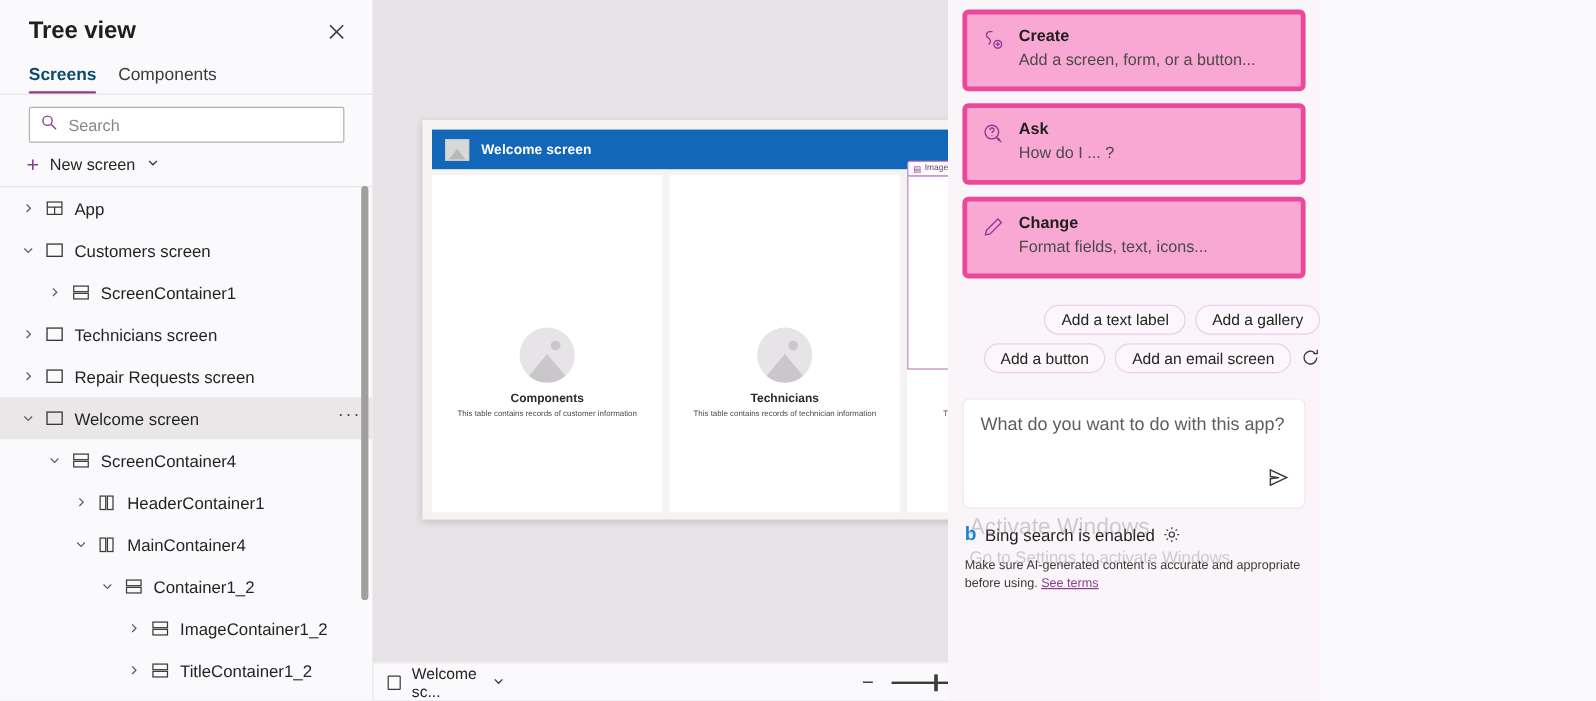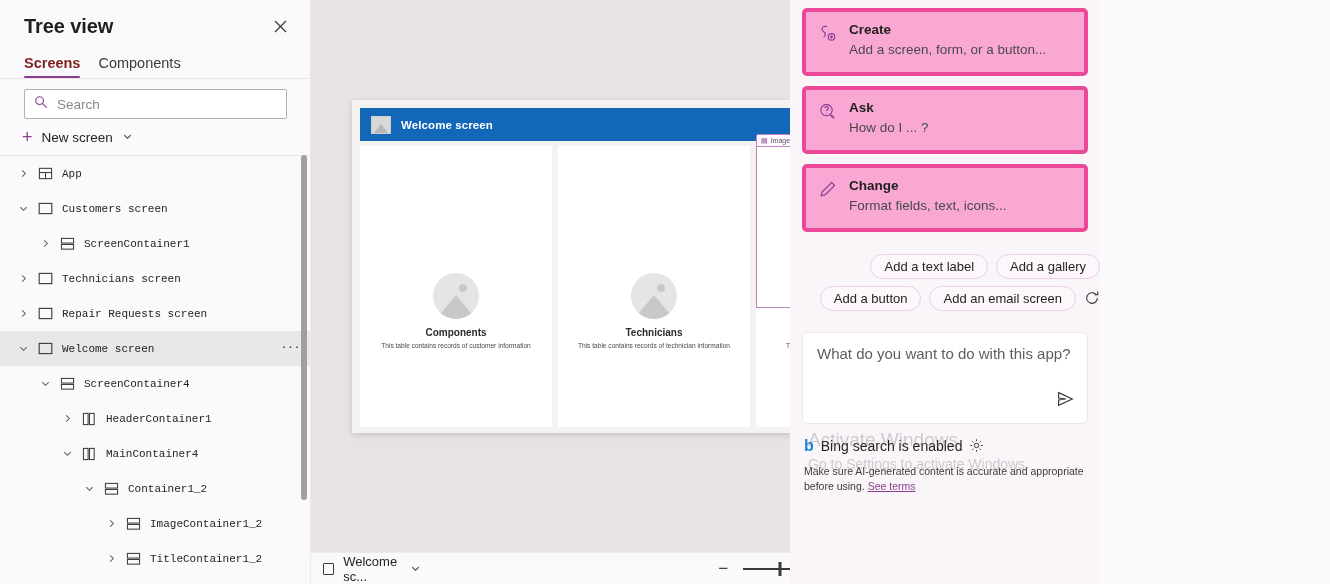--- a/index.html
+++ b/index.html
@@ -42,21 +42,21 @@
   .tabs {
     display: flex; gap: 18px;
     padding: 4px 24px 0 24px;
     position: relative;
   }
   .tab {
     font-size: 14.5px; color: #3b3a39;
     padding: 4px 0 7px 0;
     cursor: pointer; position: relative;
   }
-  .tab.active { font-weight: 700; color: #7f1d1d; }
+  .tab.active { font-weight: 700; color: #0c4a6e; }
   .tab.active::after {
     content: ""; position: absolute;
     left: 0; right: 0; bottom: 0; height: 2.5px;
     background: #8c3d91;
     border-radius: 2px;
   }
   .tabs-divider {
     height: 1px; background: #e8e6e6; margin: 0;
   }
 
@@ -103,23 +103,22 @@
     display: flex; align-items: center; justify-content: center;
     color: #605e5c;
   }
   .tree-row .ticon {
     width: 22px; flex: 0 0 22px;
     display: flex; align-items: center; justify-content: center;
     color: #3b3a39;
     margin-right: 6px;
   }
   .tree-row .tlabel {
-    font-size: 11px; color: #242424;
+    font-size: 14px; color: #242424;
     white-space: nowrap;
-    font-family: Liberation Mono, monospace;
   }
   .tree-row .ellipsis {
     margin-left: auto;
     color: #3b3a39; font-size: 15px;
     letter-spacing: 1.5px;
     padding-bottom: 6px;
   }
 
   .tree-scrollbar {
     position: absolute;

